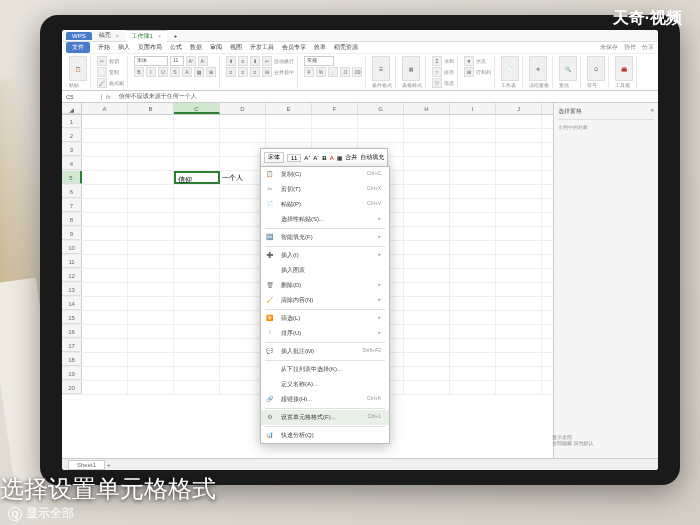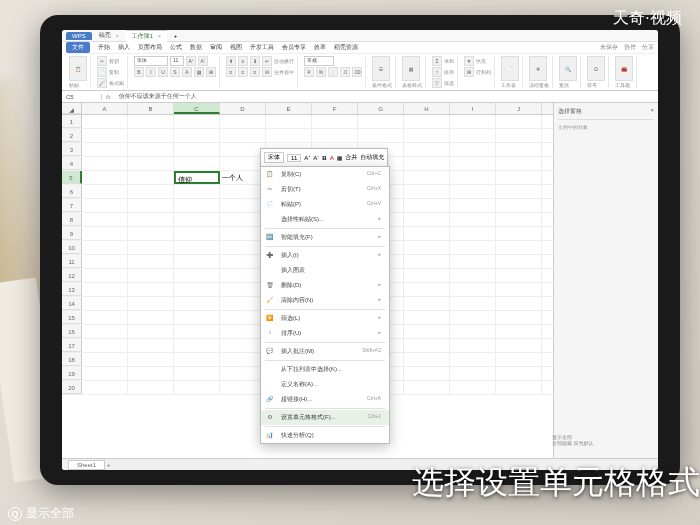--- a/index.html
+++ b/index.html
@@ -1,21 +1,21 @@
 <!DOCTYPE html>
 <html><head>
 <meta charset="utf-8">
 <style>
 *{margin:0;padding:0;box-sizing:border-box;font-family:"Microsoft YaHei",Arial,sans-serif}
 body{width:700px;height:525px;background:linear-gradient(135deg,#e8e4dc 0%,#d4cec4 100%);position:relative;overflow:hidden}
 .wheat{position:absolute;left:-20px;top:80px;width:80px;height:300px;background:linear-gradient(90deg,rgba(180,150,90,0.6),transparent);transform:rotate(-15deg);filter:blur(2px)}
 .book{position:absolute;left:0;top:280px;width:50px;height:200px;background:#f0ebe2;transform:rotate(-8deg)}
 .tablet{position:absolute;left:40px;top:15px;width:640px;height:470px;background:#1a1a1a;border-radius:18px;padding:15px 22px;box-shadow:0 8px 30px rgba(0,0,0,0.4)}
 .screen{width:100%;height:100%;background:#f5f5f5;border-radius:3px;overflow:hidden;position:relative;font-size:8px}
-.topbrand{position:absolute;top:8px;right:18px;color:#fff;font-size:16px;font-weight:400;z-index:100}
+.topbrand{position:absolute;top:8px;right:18px;color:#fff;font-size:16px;font-weight:700;z-index:100}
 .titlebar{height:12px;background:#f8f8f8;border-bottom:1px solid #ddd;display:flex;align-items:center;padding:0 4px;font-size:6px}
 .tab{padding:1px 6px;margin-right:1px;display:flex;align-items:center;gap:2px}
 .tab.wps{background:#4a7bc8;color:#fff;border-radius:2px 2px 0 0}
 .tab.doc{color:#555}
 .tab.active{background:#fff;color:#2e7d32;border-top:1px solid #ccc}
 .tab .x{margin-left:3px;color:#999;font-size:5px}
 .ribbon{background:#fff;border-bottom:1px solid #ccc}
 .menubar{height:12px;display:flex;align-items:center;padding:0 4px;font-size:6px;color:#444;gap:8px;border-bottom:1px solid #eee}
 .menubar .file{background:#4a7bc8;color:#fff;padding:1px 6px;border-radius:2px}
 .menubar .right{margin-left:auto;display:flex;gap:6px;color:#888}
@@ -47,21 +47,21 @@
 .minitool{position:absolute;left:198px;top:118px;background:#fff;border:1px solid #bbb;box-shadow:0 2px 8px rgba(0,0,0,0.2);padding:3px;font-size:6px;z-index:50;display:flex;gap:3px;align-items:center}
 .minitool .sel{border:1px solid #ccc;padding:0 3px}
 .contextmenu{position:absolute;left:198px;top:136px;width:130px;background:#fff;border:1px solid #bbb;box-shadow:0 3px 12px rgba(0,0,0,0.25);font-size:6px;z-index:50}
 .contextmenu .mi{padding:3px 8px 3px 20px;color:#444;display:flex;justify-content:space-between;position:relative;cursor:pointer}
 .contextmenu .mi .mk{color:#999;font-size:5px}
 .contextmenu .mi .ic{position:absolute;left:4px;width:10px;text-align:center;color:#777}
 .contextmenu .mi.hover{background:#e8f0e8}
 .contextmenu .sep{height:1px;background:#e0e0e0;margin:1px 4px}
 .statusbar{position:absolute;bottom:0;left:0;right:0;height:12px;background:#f0f0f0;border-top:1px solid #ccc;display:flex;align-items:center;padding:0 6px;font-size:6px;color:#666}
 .sheettab{background:#fff;border:1px solid #ccc;padding:1px 8px;margin-right:2px}
-.caption{position:absolute;bottom:20px;left:0;right:0;text-align:right;color:#fff;font-size:32px;text-shadow:0 1px 4px rgba(0,0,0,0.8);z-index:200;font-weight:400}
+.caption{position:absolute;bottom:20px;left:0;right:0;text-align:left;color:#fff;font-size:24px;text-shadow:0 1px 4px rgba(0,0,0,0.8);z-index:200;font-weight:400}
 .bottomlogo{position:absolute;bottom:3px;left:8px;color:#fff;font-size:12px;z-index:200;display:flex;align-items:center;gap:4px}
 .bottomlogo .q{width:14px;height:14px;border:1.5px solid #fff;border-radius:50%;display:flex;align-items:center;justify-content:center;font-size:9px;font-weight:bold}
 </style>
 </head>
 <body>
 
 <div class="wheat"></div>
 <div class="book"></div>
 <div class="topbrand">天奇·视频</div>
 

